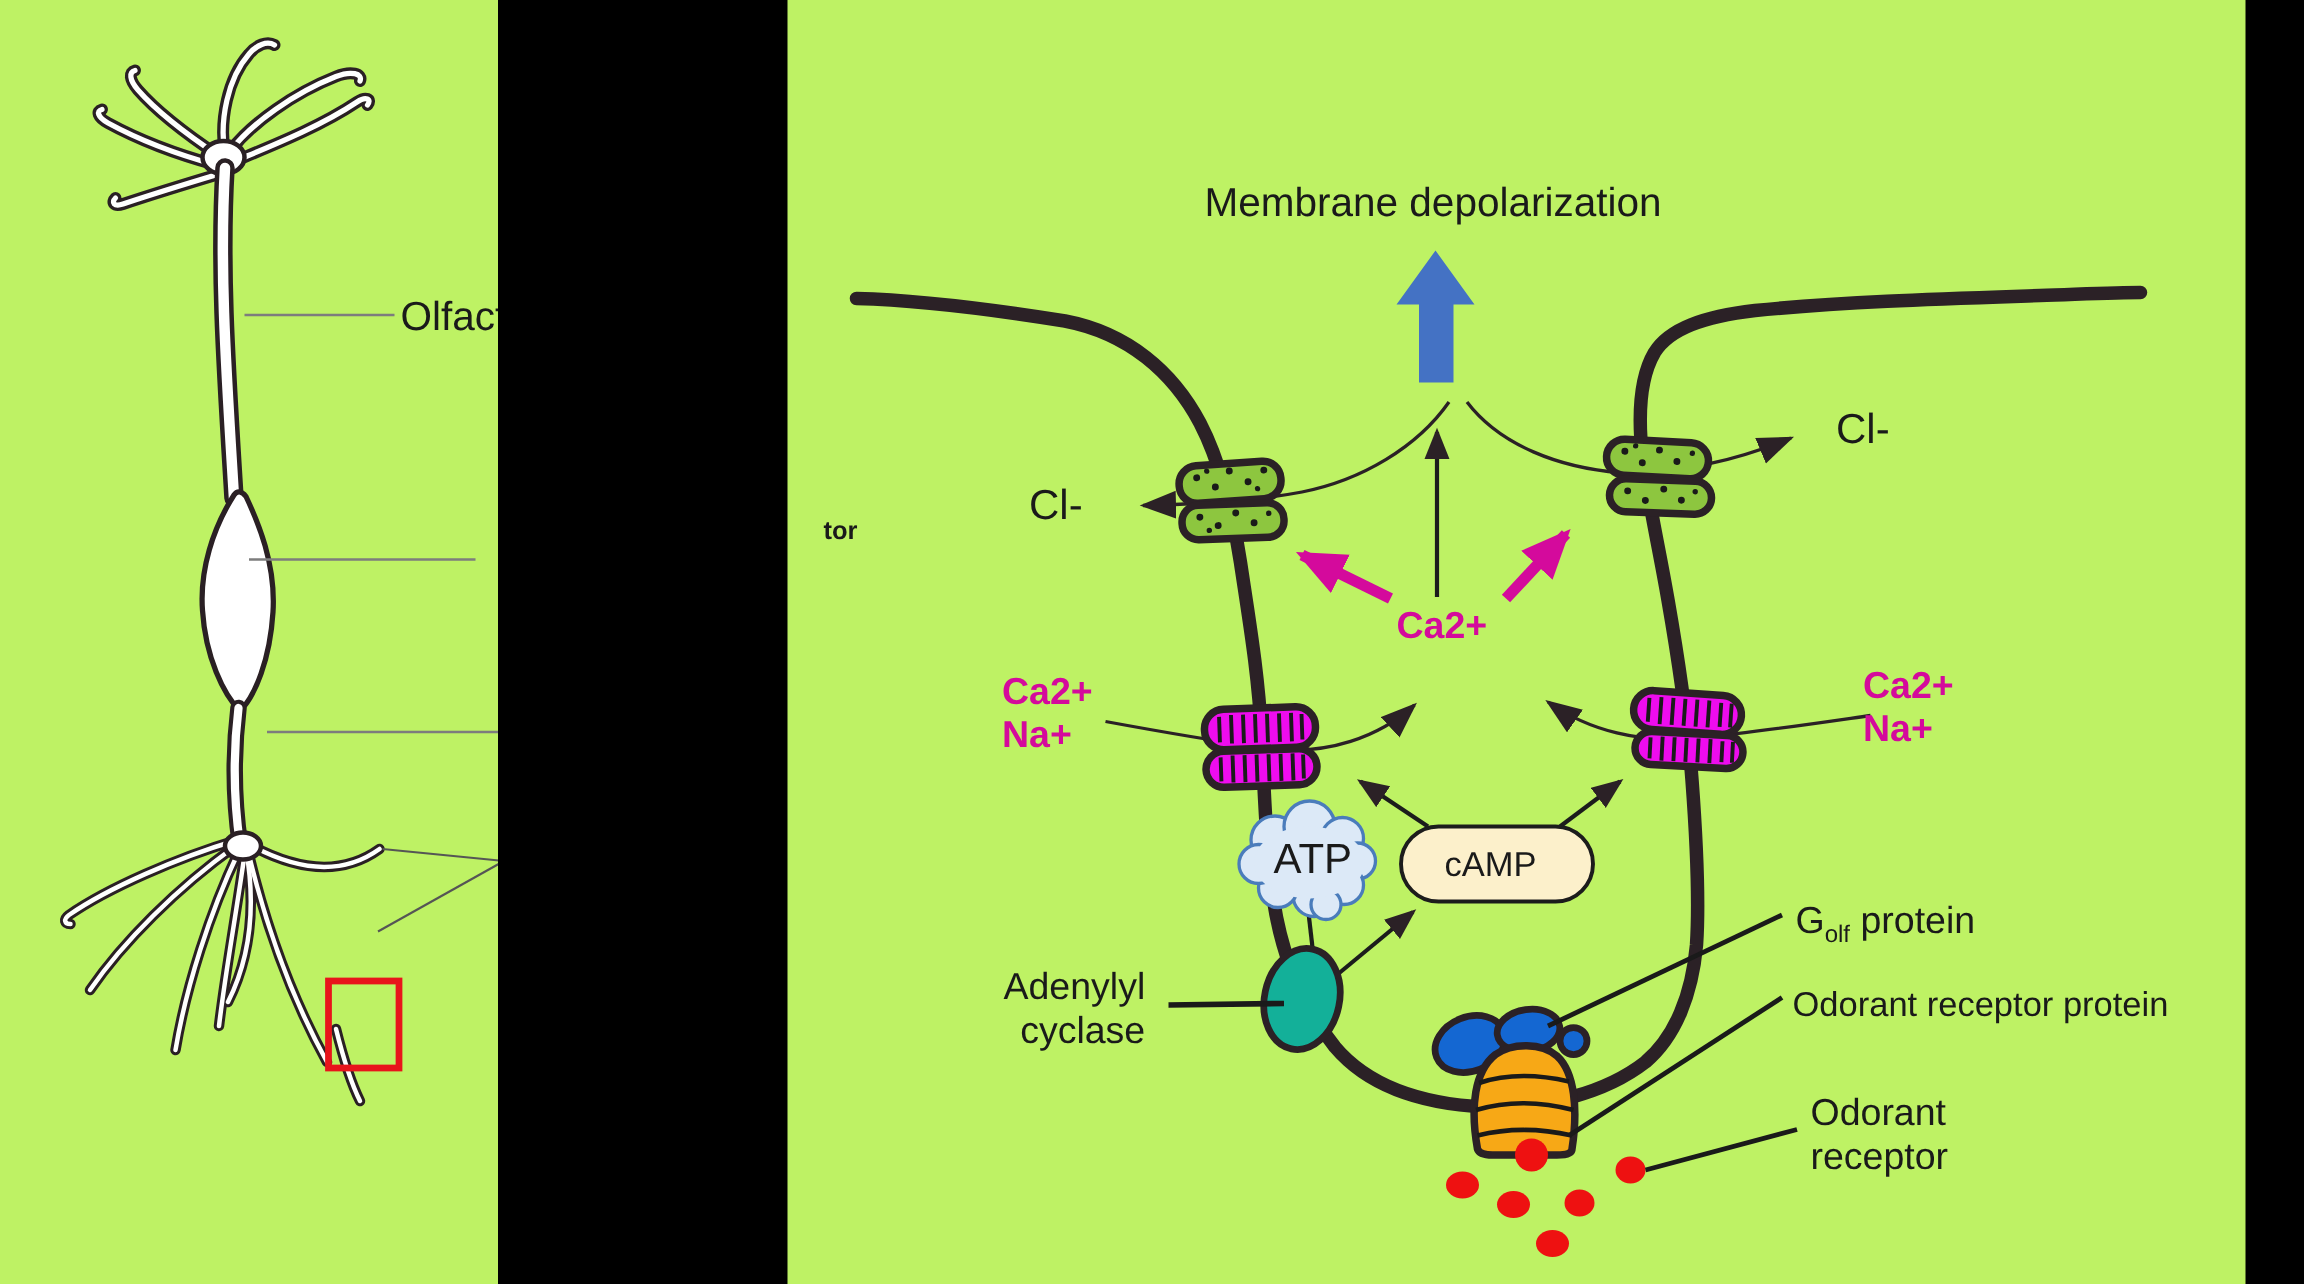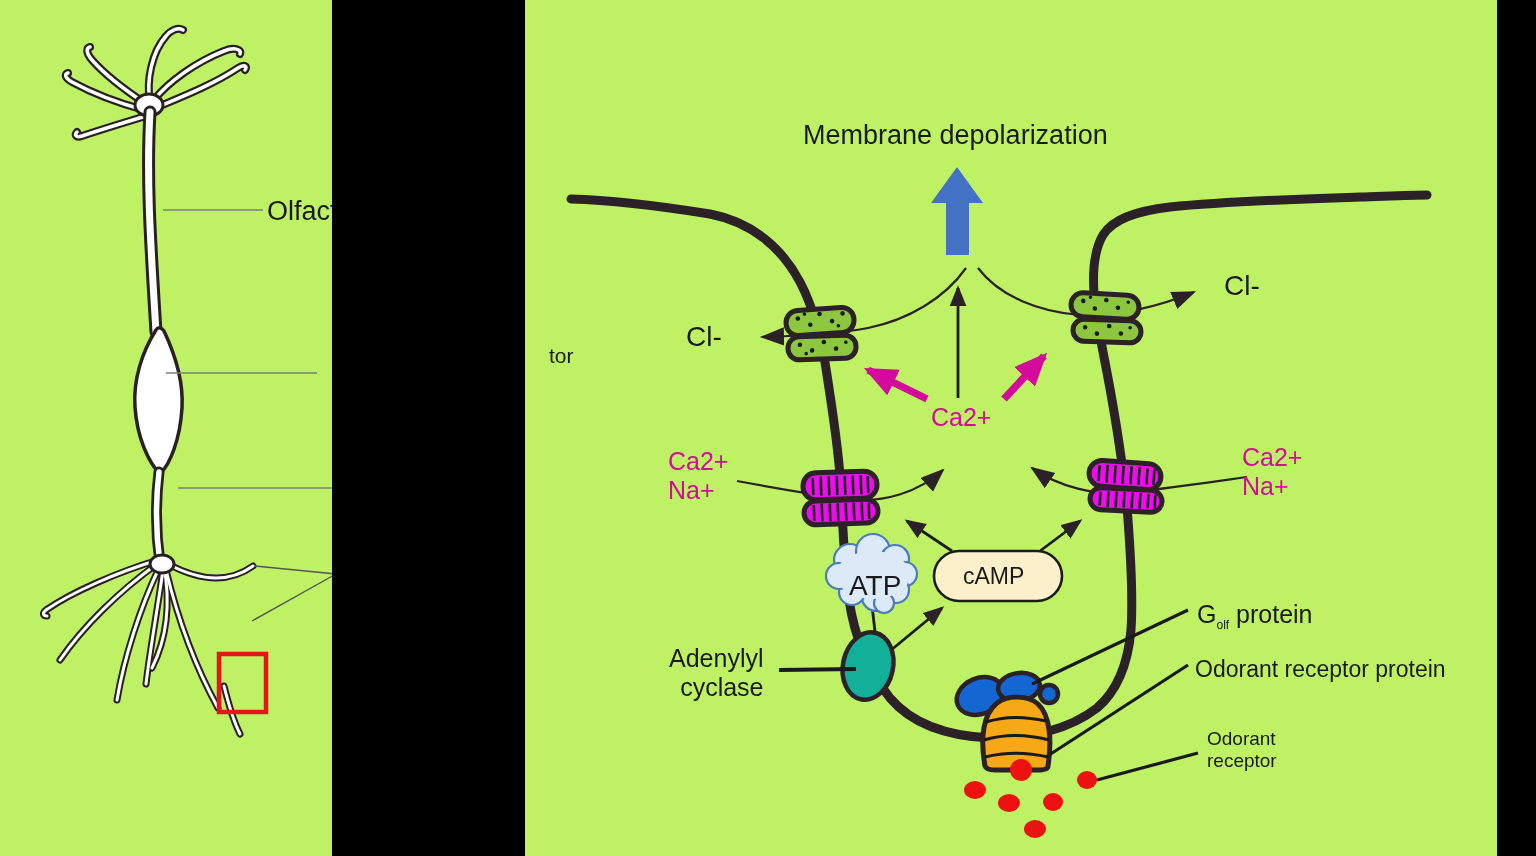--- a/index.html
+++ b/index.html
@@ -5,25 +5,25 @@
   html,body{margin:0;padding:0;background:#ffffff;}
   .stage{
     position:relative;width:1536px;height:856px;background:#bef264;
     overflow:hidden;font-family:"Liberation Sans",sans-serif;
   }
   svg.scene{position:absolute;left:0;top:0;width:1536px;height:856px;}
   .lbl{
     position:absolute;color:#1a1a1a;white-space:nowrap;line-height:1.16;
     font-family:"Liberation Sans",sans-serif;
   }
-  .magenta{color:#d40a9c;font-weight:normal;}
+  .magenta{color:#d40a9c;font-weight:bold;}
   .band{position:absolute;top:0;height:856px;background:#000000;}
   .band-left{left:332px;width:193px;}
   .band-right{left:1497px;width:39px;}
-  sub.olf{font-size:12px;line-height:0;}
+  sub.olf{font-size:16px;line-height:0;}
 </style>
 </head>
 <body>
 
 <div class="stage">
 
   <svg class="scene" viewBox="0 0 1536 856">
     <defs>
       <marker id="ah" markerWidth="8" markerHeight="7" refX="6.5" refY="3" orient="auto" markerUnits="strokeWidth">
         <path d="M0,0 L7.5,3 L0,6 Z" fill="#2b2126"></path>
@@ -289,38 +289,38 @@
 
   <div class="lbl magenta" style="left:668px;top:447px;font-size:25px;">
     <div>Ca2+</div>
     <div>Na+</div>
   </div>
   <div class="lbl magenta" style="left:1242px;top:443px;font-size:25px;">
     <div>Ca2+</div>
     <div>Na+</div>
   </div>
 
-  <div class="lbl" style="left:849px;top:570px;font-size:28px;">ATP</div>
+  <div class="lbl" style="left:849px;top:557px;font-size:28px;">ATP</div>
   <div class="lbl" style="left:963px;top:563px;font-size:23px;">cAMP</div>
 
   <div class="lbl" style="left:669px;top:644px;font-size:25px;text-align:right;">
     <div>Adenylyl</div>
     <div>cyclase</div>
   </div>
 
   <div class="lbl" style="left:1197px;top:600px;font-size:25px;">
     <span>G</span><sub class="olf">olf</sub><span> protein</span>
   </div>
 
   <div class="lbl" style="left:1195px;top:656px;font-size:23px;">Odorant receptor protein</div>
 
-  <div class="lbl" style="left:1207px;top:728px;font-size:19px;">
+  <div class="lbl" style="left:1207px;top:728px;font-size:25px;">
     <div>Odorant</div>
     <div>receptor</div>
   </div>
 
   <div class="lbl" style="left:267px;top:196px;font-size:27px;">Olfact</div>
-  <div class="lbl" style="left:549px;top:344px;font-size:21px;">tor</div>
+  <div class="lbl" style="left:549px;top:344px;font-size:17px;font-weight:bold;">tor</div>
 
   <div class="band band-left"></div>
   <div class="band band-right"></div>
 
 </div>
 
 </body></html>

